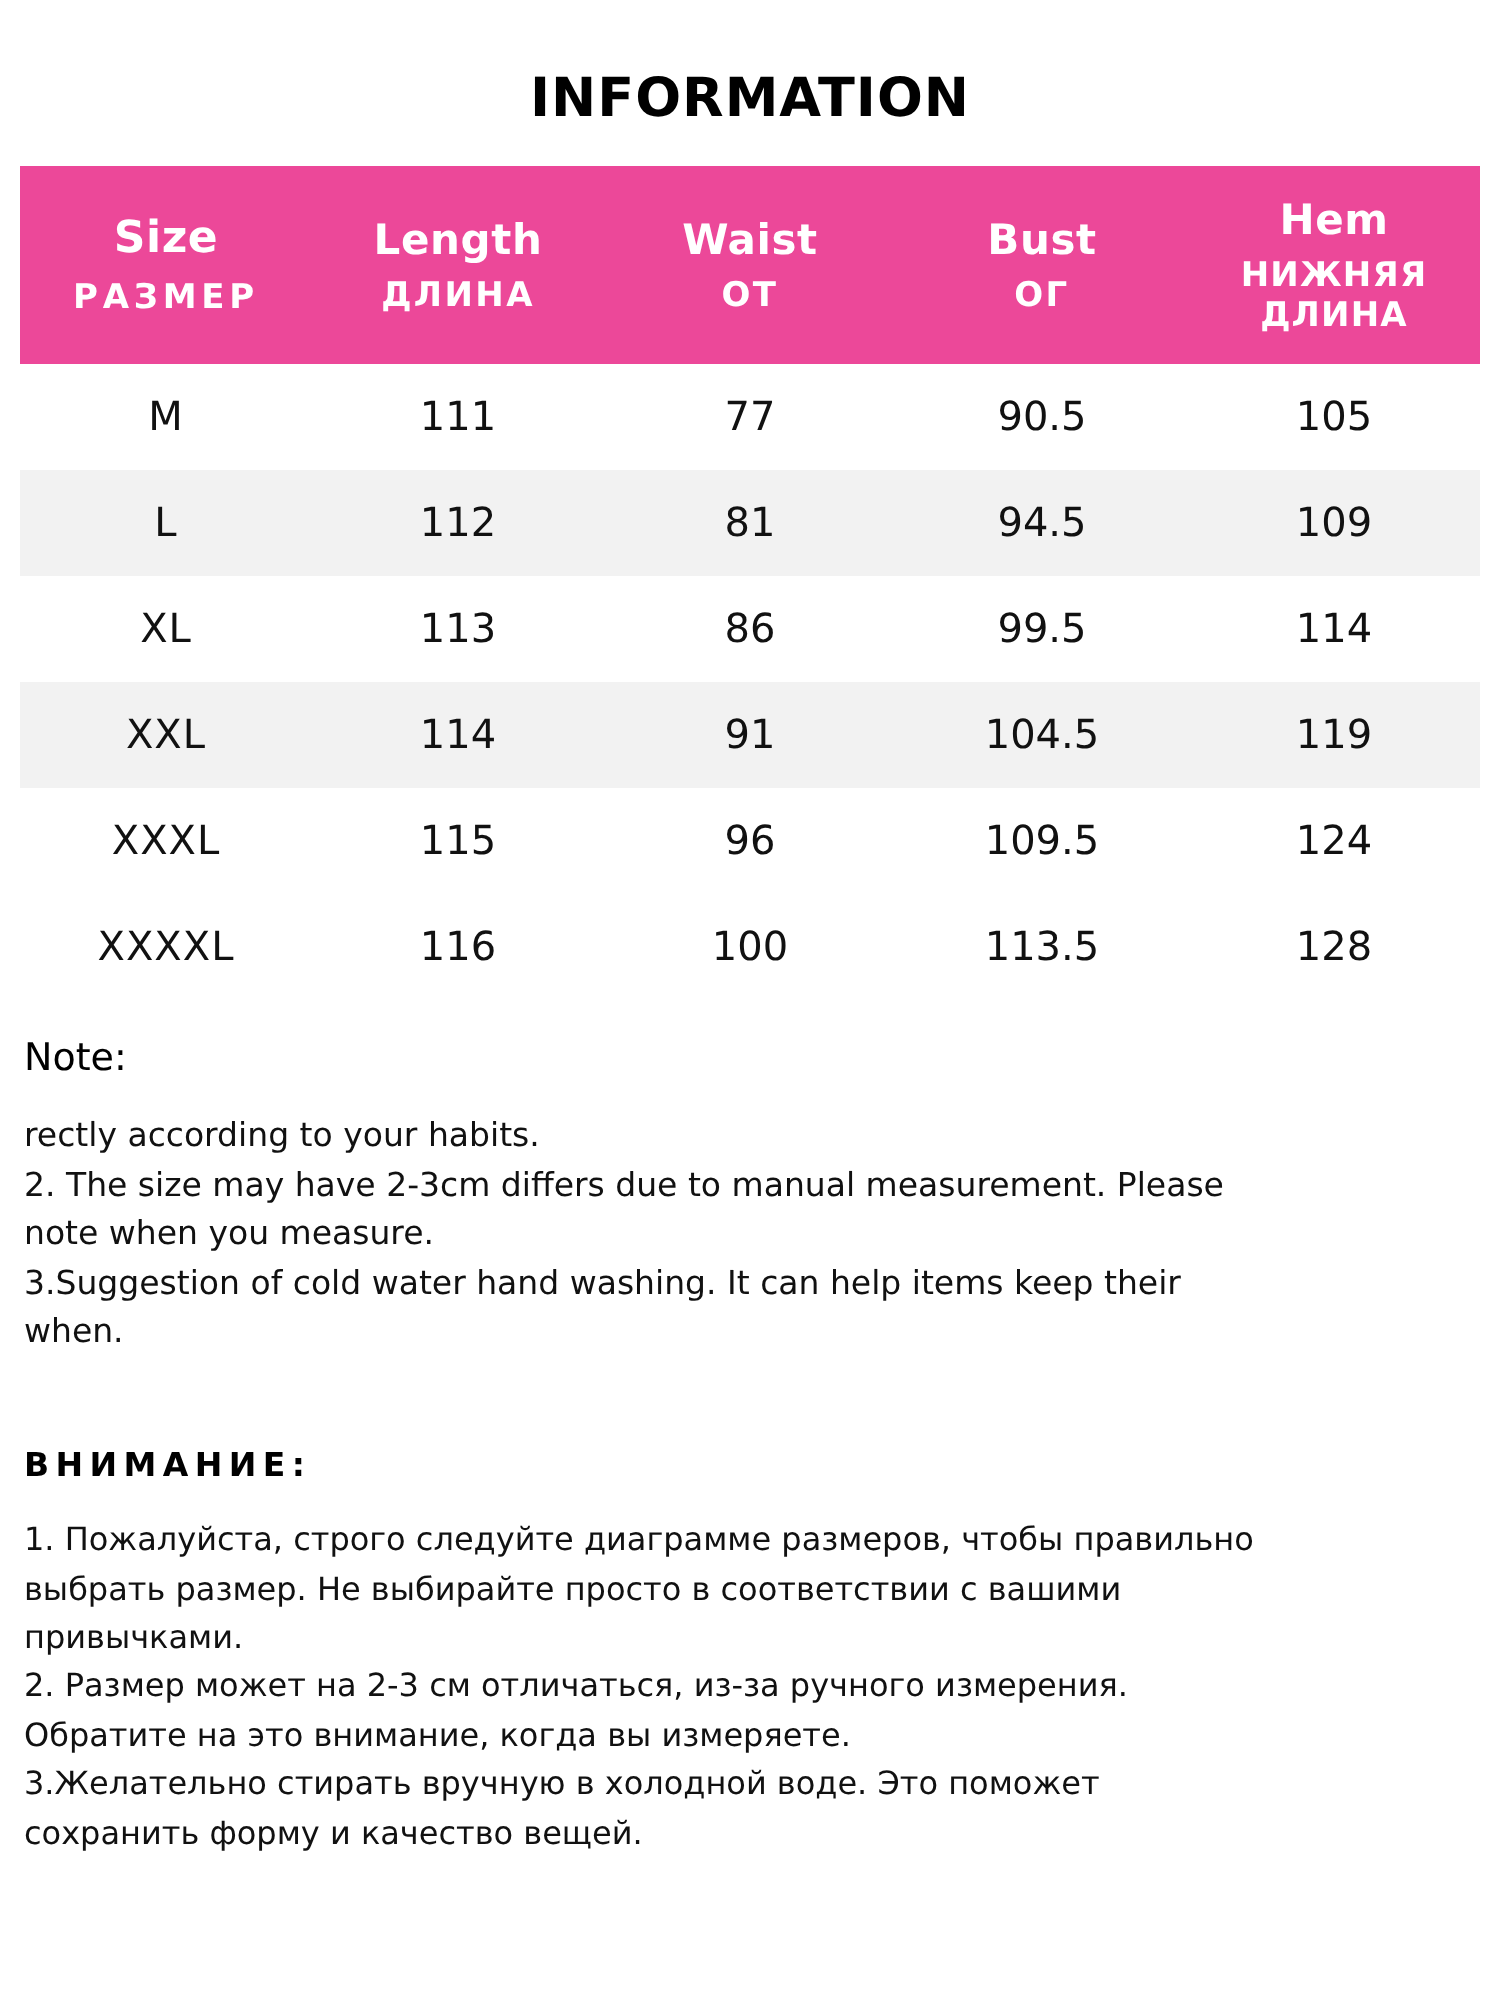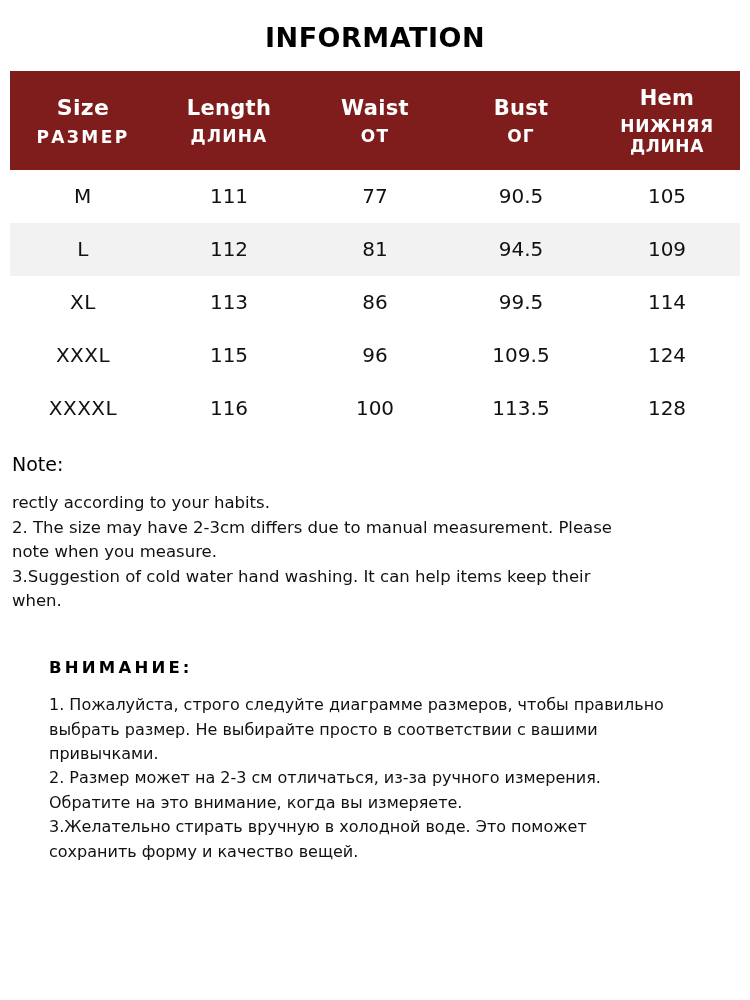--- a/index.html
+++ b/index.html
@@ -20,36 +20,36 @@
     position: relative;
     box-sizing: border-box;
   }
 
   
   .title {
     text-align: center;
     font-size: 27px;
     font-weight: bold;
     letter-spacing: 0.5px;
-    padding-top: 22px;
+    padding-top: 34px;
     padding-bottom: 18px;
     color: #000;
   }
 
   
   .table-wrap {
     padding: 0 10px;
   }
   table.size-table {
     width: 730px;
     border-collapse: collapse;
     table-layout: fixed;
   }
   table.size-table thead tr {
-    background: #7f1d1d;
+    background: #ec4899;
     color: #ffffff;
   }
   table.size-table thead th {
     padding: 14px 0 14px 0;
     text-align: center;
     font-weight: normal;
     vertical-align: middle;
   }
   .th-en {
     display: block;
@@ -103,21 +103,20 @@
     font-size: 16.5px;
     line-height: 1.42;
     color: #111;
     margin: 0 0 1px 0;
   }
   .note-block {
     margin-bottom: 2px;
   }
   .ru-block {
     padding-top: 44px;
-    margin-left: 37px;
   }
   .ru-line {
     font-size: 16px;
     line-height: 1.46;
     color: #111;
   }
 </style>
 </head>
 <body>
 
@@ -165,20 +164,27 @@
           <td>81</td>
           <td>94.5</td>
           <td>109</td>
         </tr>
         <tr>
           <td>XL</td>
           <td>113</td>
           <td>86</td>
           <td>99.5</td>
           <td>114</td>
+        </tr>
+        <tr class="alt">
+          <td>XXL</td>
+          <td>114</td>
+          <td>91</td>
+          <td>104.5</td>
+          <td>119</td>
         </tr>
         <tr>
           <td>XXXL</td>
           <td>115</td>
           <td>96</td>
           <td>109.5</td>
           <td>124</td>
         </tr>
         <tr>
           <td>XXXXL</td>

